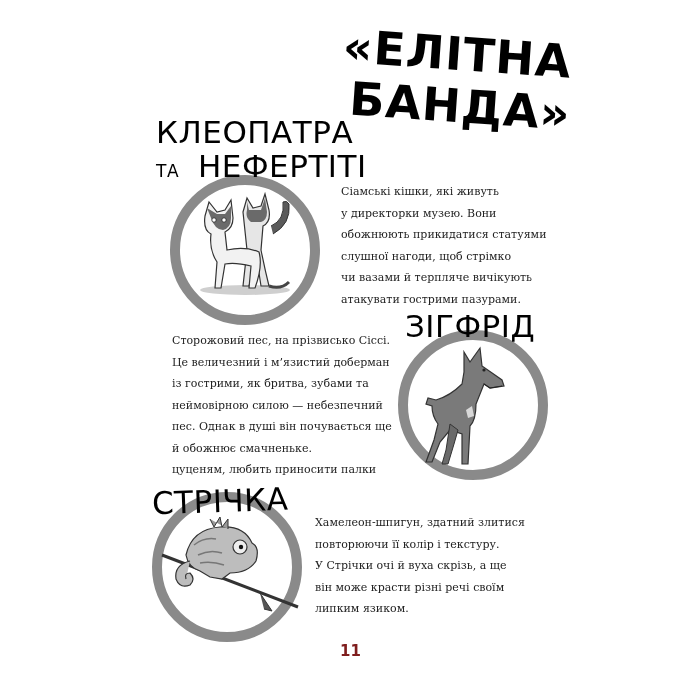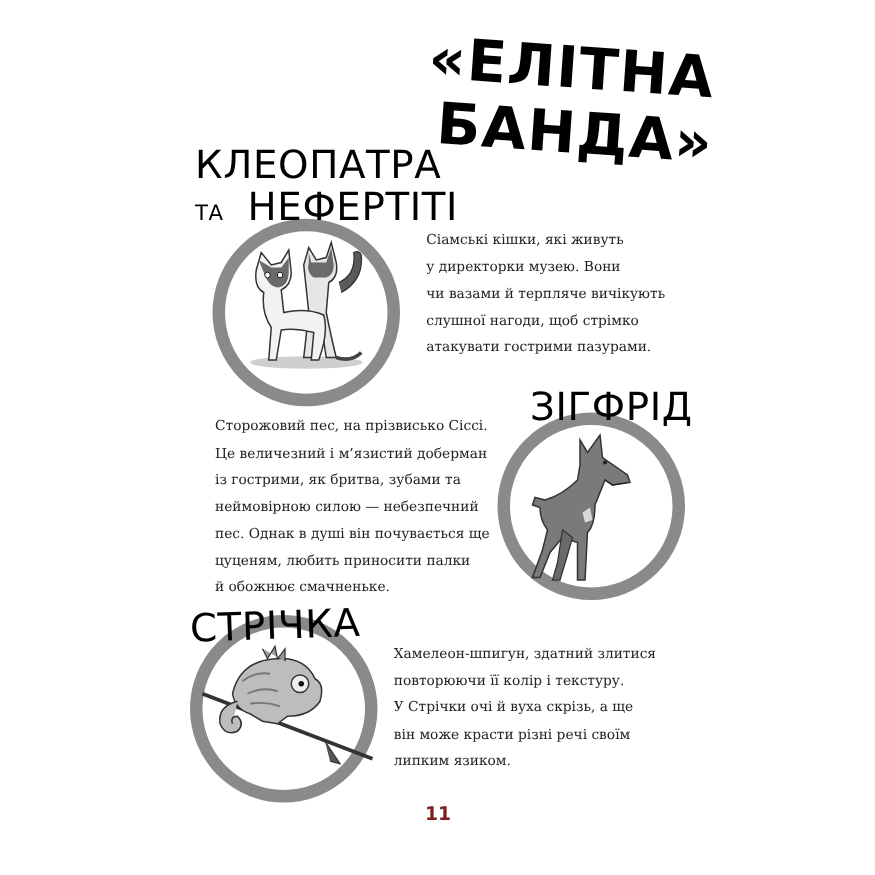--- a/index.html
+++ b/index.html
@@ -4,21 +4,21 @@
   <style>
     html, body { margin: 0; padding: 0; background: #ffffff; }
     body { width: 700px; height: 700px; position: relative; overflow: hidden; font-family: "DejaVu Serif", serif; color: #1a1a1a; }
     .title { position: absolute; left: 345px; top: 20px; width: 240px; font-family: "DejaVu Sans", sans-serif; font-weight: bold; font-size: 46px; line-height: 52px; letter-spacing: 1px; color: #000; transform: rotate(4deg); transform-origin: left top; }
     .title div { white-space: nowrap; }
     .title .l2 { padding-left: 10px; }
     .heading { position: absolute; font-family: "DejaVu Sans", sans-serif; color: #000; white-space: nowrap; letter-spacing: 0.5px; }
     .h-cleo1 { left: 156px; top: 114px; font-size: 31px; }
     .h-cleo2 { left: 156px; top: 148px; font-size: 31px; }
     .h-cleo2 .small { font-size: 17px; margin-right: 19px; }
-    .h-zig { left: 405px; top: 308px; font-size: 31px; margin-left: 19px; }
+    .h-zig { left: 405px; top: 308px; font-size: 31px; }
     .h-str { left: 152px; top: 483px; font-size: 31px; transform: rotate(-2deg); }
     .ring { position: absolute; border-radius: 50%; border: 10px solid #8a8a8a; box-sizing: border-box; background: #fff; }
     .ring-cats { left: 170px; top: 175px; width: 150px; height: 150px; }
     .ring-dog { left: 398px; top: 330px; width: 150px; height: 150px; }
     .ring-cham { left: 152px; top: 492px; width: 150px; height: 150px; }
     .heading { z-index: 3; background: transparent; }
     .para { position: absolute; font-size: 11px; line-height: 21.5px; color: #222; white-space: nowrap; }
     .p-cats { left: 341px; top: 181px; }
     .p-dog { left: 172px; top: 330px; }
     .p-cham { left: 315px; top: 512px; }
@@ -47,33 +47,34 @@
   <circle cx="29" cy="30" r="2.2" fill="#fff" stroke="#222" stroke-width="0.8"></circle>
   <circle cx="39" cy="30" r="2.2" fill="#fff" stroke="#222" stroke-width="0.8"></circle>
 </svg>
 <div class="heading h-cleo1">КЛЕОПАТРА</div>
 <div class="heading h-cleo2">
   <span class="small">ТА</span><span>НЕФЕРТІТІ</span>
 </div>
 <div class="para p-cats">
   <div>Сіамські кішки, які живуть</div>
   <div>у директорки музею. Вони</div>
+  <div>обожнюють прикидатися статуями</div>
+  <div>слушної нагоди, щоб стрімко</div>
   <div>чи вазами й терпляче вичікують</div>
-  <div>слушної нагоди, щоб стрімко</div>
   <div>атакувати гострими пазурами.</div>
 </div>
 
 <div class="para p-dog">
   <div>Сторожовий пес, на прізвисько Сіссі.</div>
   <div>Це величезний і м’язистий доберман</div>
   <div>із гострими, як бритва, зубами та</div>
   <div>неймовірною силою — небезпечний</div>
   <div>пес. Однак в душі він почувається ще</div>
+  <div>й обожнює смачненьке.</div>
   <div>цуценям, любить приносити палки</div>
-  <div>й обожнює смачненьке.</div>
 </div>
 <div class="ring ring-dog"></div>
 <svg class="illus" style="left:410px;top:340px" width="120" height="130" viewBox="0 0 120 130">
   <path d="M54 12 L60 22 L70 8 L72 26 L92 40 L94 46 L80 48 L74 44 L66 64 Q66 80 60 86 L58 124 L52 124 L52 94 L40 90 L30 102 L22 122 L16 122 L24 100 L28 84 Q22 76 22 66 L16 64 L18 58 L26 60 Q40 56 52 44 L54 32 Z" fill="#7a7a7a" stroke="#333" stroke-width="1.2"></path>
   <path d="M40 84 L36 110 L32 124 L38 124 L44 104 L48 90 Z" fill="#6a6a6a" stroke="#333" stroke-width="1"></path>
   <path d="M56 70 L62 66 L64 76 L58 78 Z" fill="#d8d8d8"></path>
   <path d="M74 44 L80 48 L92 46" fill="none" stroke="#222" stroke-width="1"></path>
   <circle cx="74" cy="30" r="1.6" fill="#222"></circle>
 </svg>
 <div class="heading h-zig">ЗІГФРІД</div>

